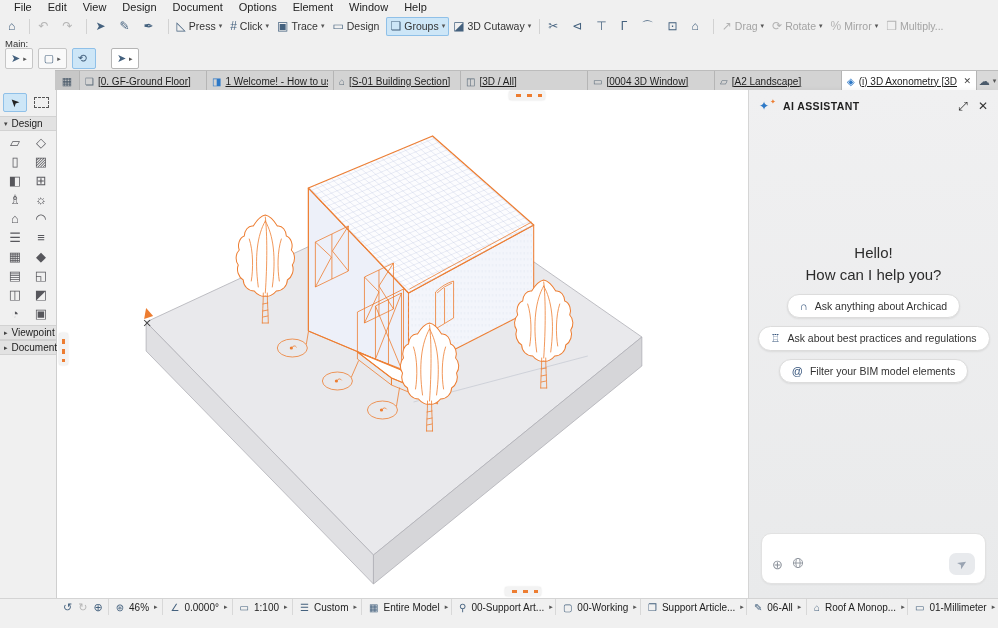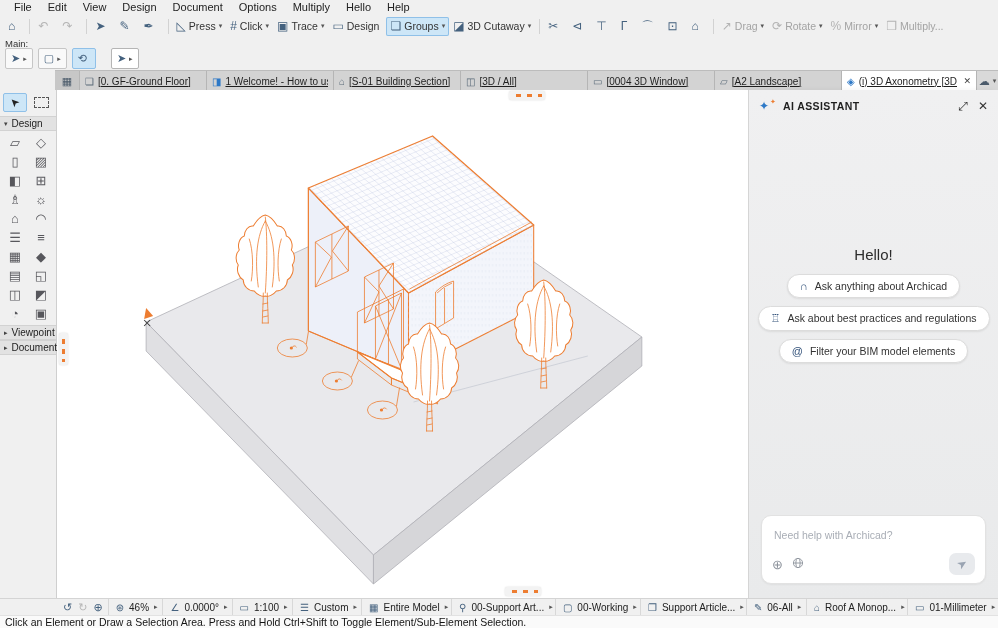--- a/index.html
+++ b/index.html
@@ -128,23 +128,23 @@
       <span class="mi">Edit</span>
 
       <span class="mi">View</span>
 
       <span class="mi">Design</span>
 
       <span class="mi">Document</span>
 
       <span class="mi">Options</span>
 
-      <span class="mi">Multiply</span>
-
-      <span class="mi">Hello</span>
+      <span class="mi">Element</span>
+
+      <span class="mi">Window</span>
 
       <span class="mi">Help</span>
 
   </div>
 
   <div class="toolbar">
 
       <span class="tbi">
         <span class="ic">⌂</span>
         <span class="lb"></span>
@@ -568,41 +568,41 @@
         <span class="ai-title">AI ASSISTANT</span>
         <span class="ai-hicons">
           <span>⤢</span>
           <span>✕</span>
         </span>
       </div>
       <div class="sp1"></div>
       <div class="ai-center">
         <div class="greet">
           <div>Hello!</div>
+          <div>How can I help you?</div>
         </div>
 
           <div class="sugg">
             <span class="ic">∩</span>
             <span>Ask anything about Archicad</span>
           </div>
 
           <div class="sugg">
             <span class="ic">♖</span>
             <span>Ask about best practices and regulations</span>
           </div>
 
           <div class="sugg">
             <span class="ic">@</span>
             <span>Filter your BIM model elements</span>
           </div>
 
       </div>
       <div class="sp2"></div>
       <div class="ai-inputcard">
-        <input type="text" placeholder="Need help with Archicad?" style="">
         <div class="ai-inputrow">
           <span class="mini">⊕</span>
           <span class="mini">
             <svg width="12" height="12" viewBox="0 0 12 12">
                 <g fill="none" stroke="#8d939c" stroke-width="0.9">
                   <circle cx="6" cy="6" r="4.6"></circle>
                   <ellipse cx="6" cy="6" rx="2.1" ry="4.6"></ellipse>
                   <line x1="1.4" y1="6" x2="10.6" y2="6"></line>
                 </g>
               </svg>
@@ -687,17 +687,14 @@
       </span>
 
       <span class="seg">
         <span class="ic">▭</span>
         <span class="lb">01-Millimeter</span>
         <span class="ct">▸</span>
       </span>
 
   </div>
 
-  <div class="hintbar">
-    <span>Click an Element or Draw a Selection Area. Press and Hold Ctrl+Shift to Toggle Element/Sub-Element Selection.</span>
-  </div>
 
 </div>
 
 </body></html>

